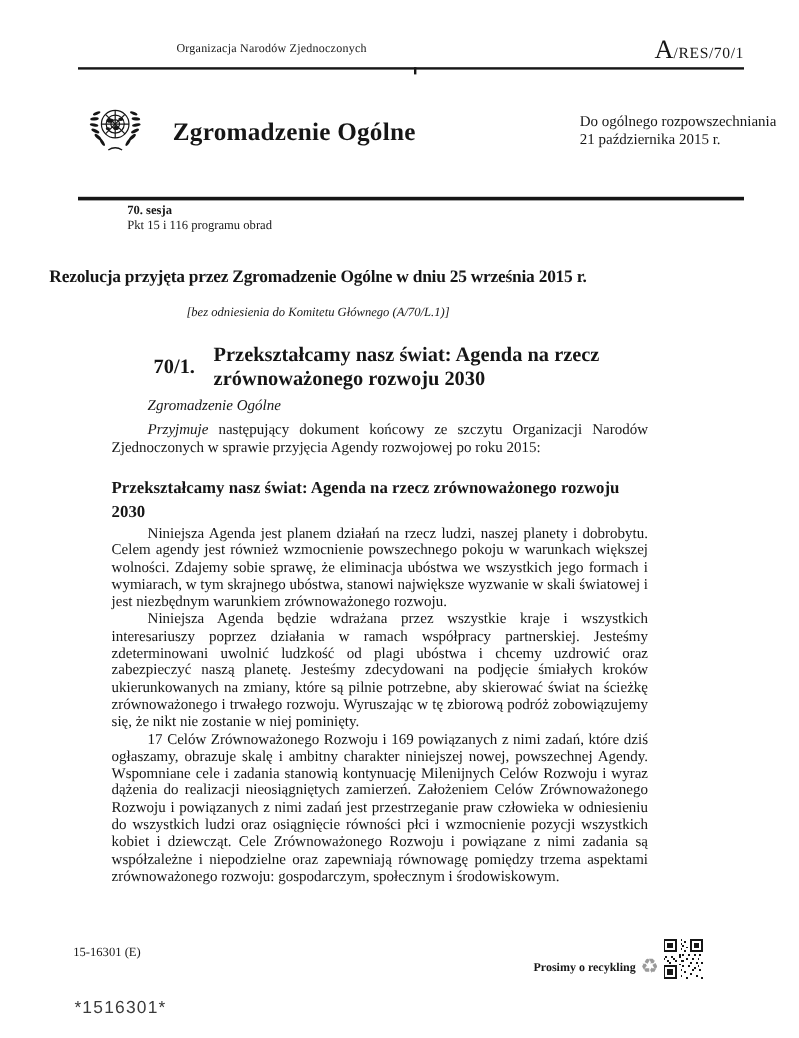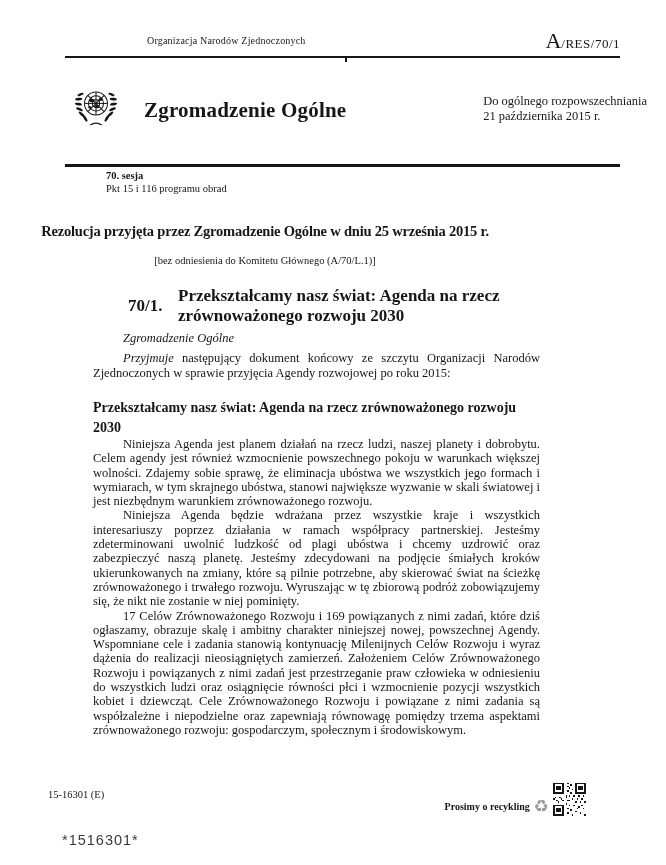--- a/index.html
+++ b/index.html
@@ -21,36 +21,36 @@
   .assembly-name{top:98px;left:144px;font-size:21px;font-weight:bold;letter-spacing:.2px;}
   .distribution{top:94px;right:19px;text-align:left;font-size:12.5px;line-height:14.5px;}
 
   .rule-thick{top:164px;left:65px;width:555px;height:2.6px;background:#161616;}
   .session{top:170px;left:66px;font-size:10.5px;line-height:12.5px;margin-left:40px;}
   .session .b{font-weight:bold;}
 
   .adoption-title{top:223px;left:40px;width:450px;text-align:center;
     font-size:14.5px;font-weight:bold;white-space:nowrap;letter-spacing:-0.2px;}
   .committee-note{top:255px;left:40px;width:450px;text-align:center;
-    font-size:10.5px;}
+    font-size:10.5px;font-style:italic;}
 
   .res-heading{top:286px;left:128px;display:flex;font-size:17px;font-weight:bold;line-height:19.5px;align-items:center;}
   .res-heading .num{width:50px;flex:none;}
   .res-heading .txt{width:330px;}
 
   .body-col{top:331px;left:93px;width:447px;font-size:12.5px;line-height:14.3px;}
   .body-col .actor{margin:0 0 0 30px;font-style:italic;line-height:15px;}
   .body-col .adoption{margin:5px 0 0 0;text-indent:30px;text-align:justify;line-height:15px;}
   .body-col .adoption .lead{font-style:italic;}
   .body-col .doc-title{margin:17px 0 0 0;width:440px;font-size:14px;font-weight:bold;line-height:19.5px;}
   .body-col .preamble{margin:18px 0 0 0;font-size:13px;font-weight:bold;line-height:16px;}
   .body-col p.para{margin:0 0 0 0;text-indent:30px;text-align:justify;font-family:Liberation Serif, serif;}
   .body-col p.para:first-of-type{margin-top:5px;}
 
-  .job-number{top:789px;left:48px;font-size:10.5px;}
+  .job-number{top:789px;left:61px;font-size:10.5px;}
   .barcode-text{top:832px;left:62px;font-family:"Liberation Sans", sans-serif;
     font-size:14.5px;letter-spacing:1px;color:#3a3a3a;}
   .footer-right{top:781px;right:80px;display:flex;align-items:flex-end;gap:4px;}
   .recycle-note{font-size:10px;font-weight:bold;margin-bottom:5px;white-space:nowrap;}
   .recycle-glyph{font-family:"DejaVu Sans", sans-serif;font-size:17px;color:#9a9a9a;
     line-height:17px;margin-bottom:2px;}
   .qr{width:33px;height:36px;}
 </style>
 </head>
 <body>

